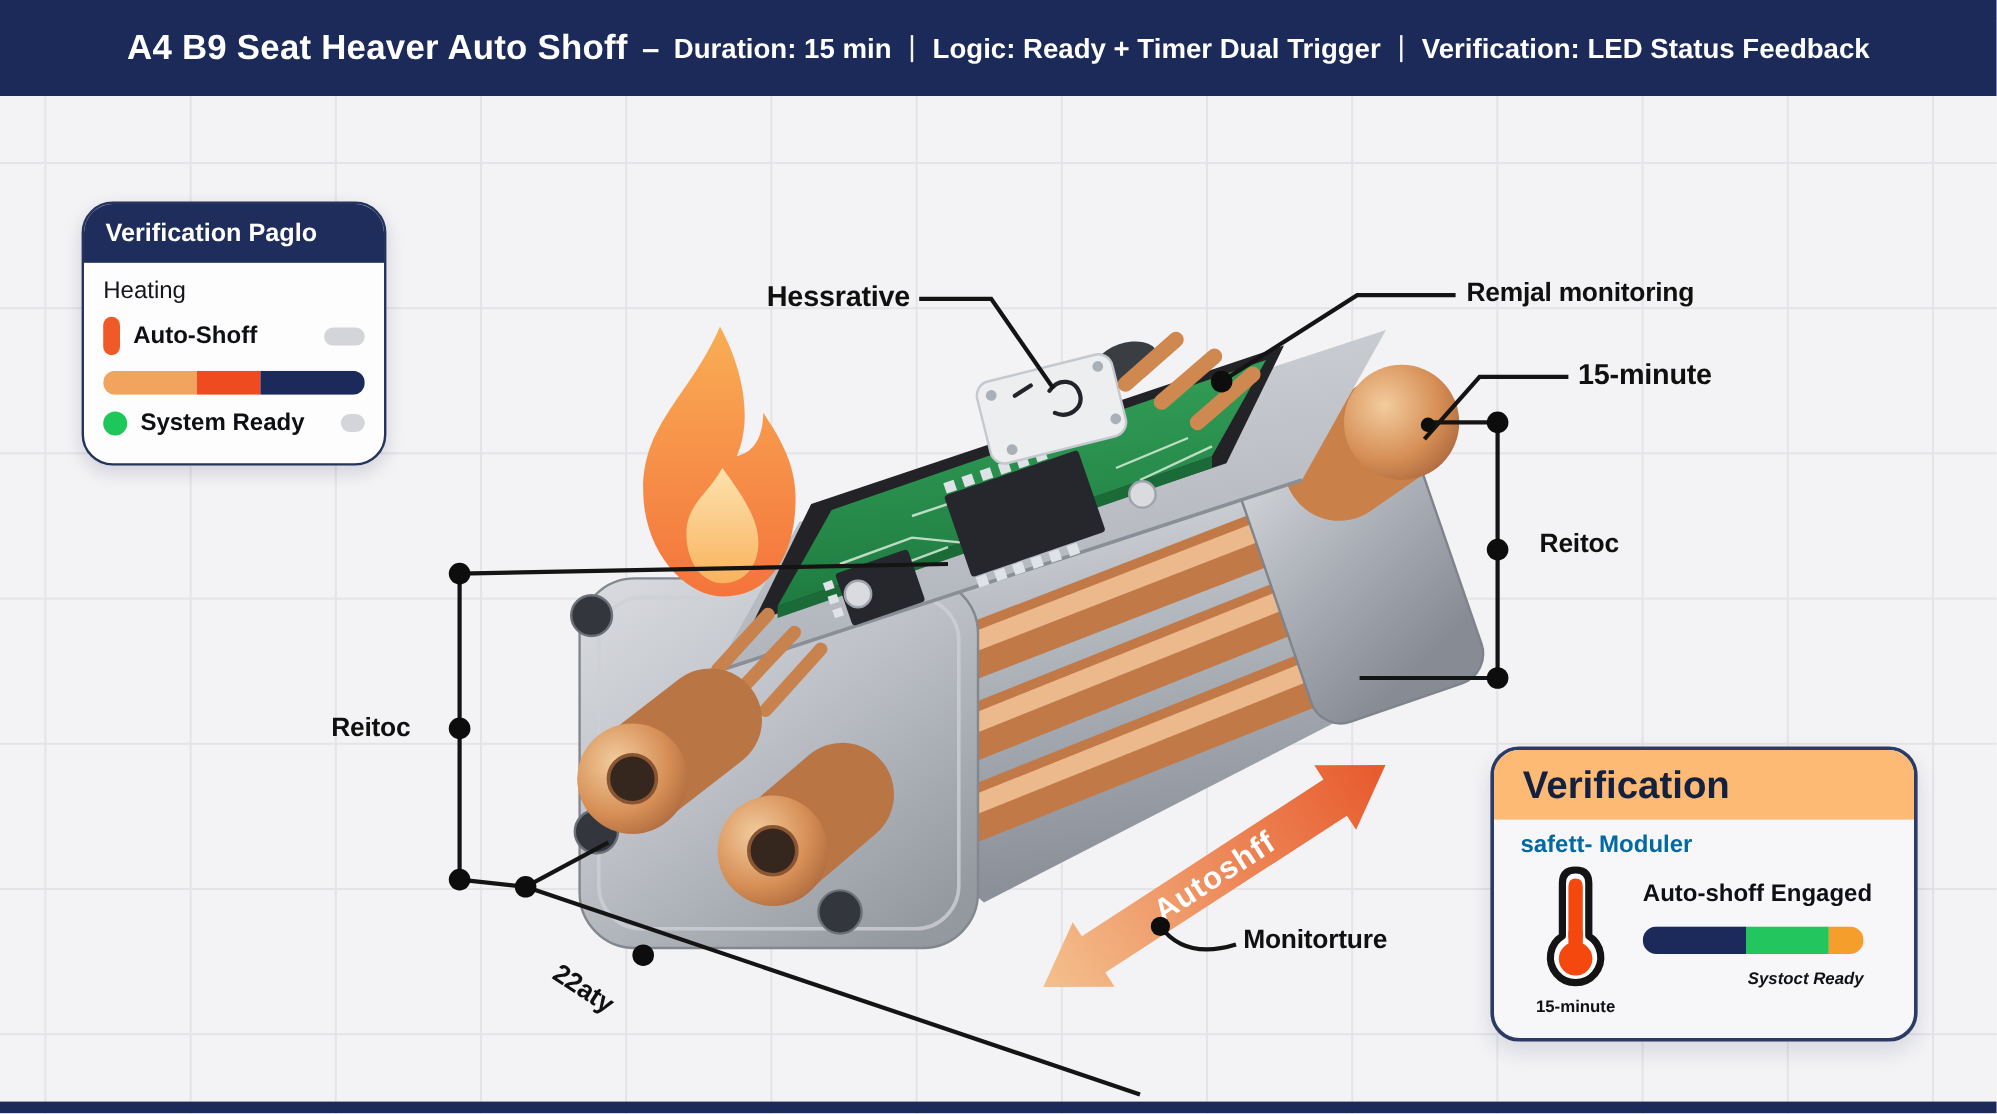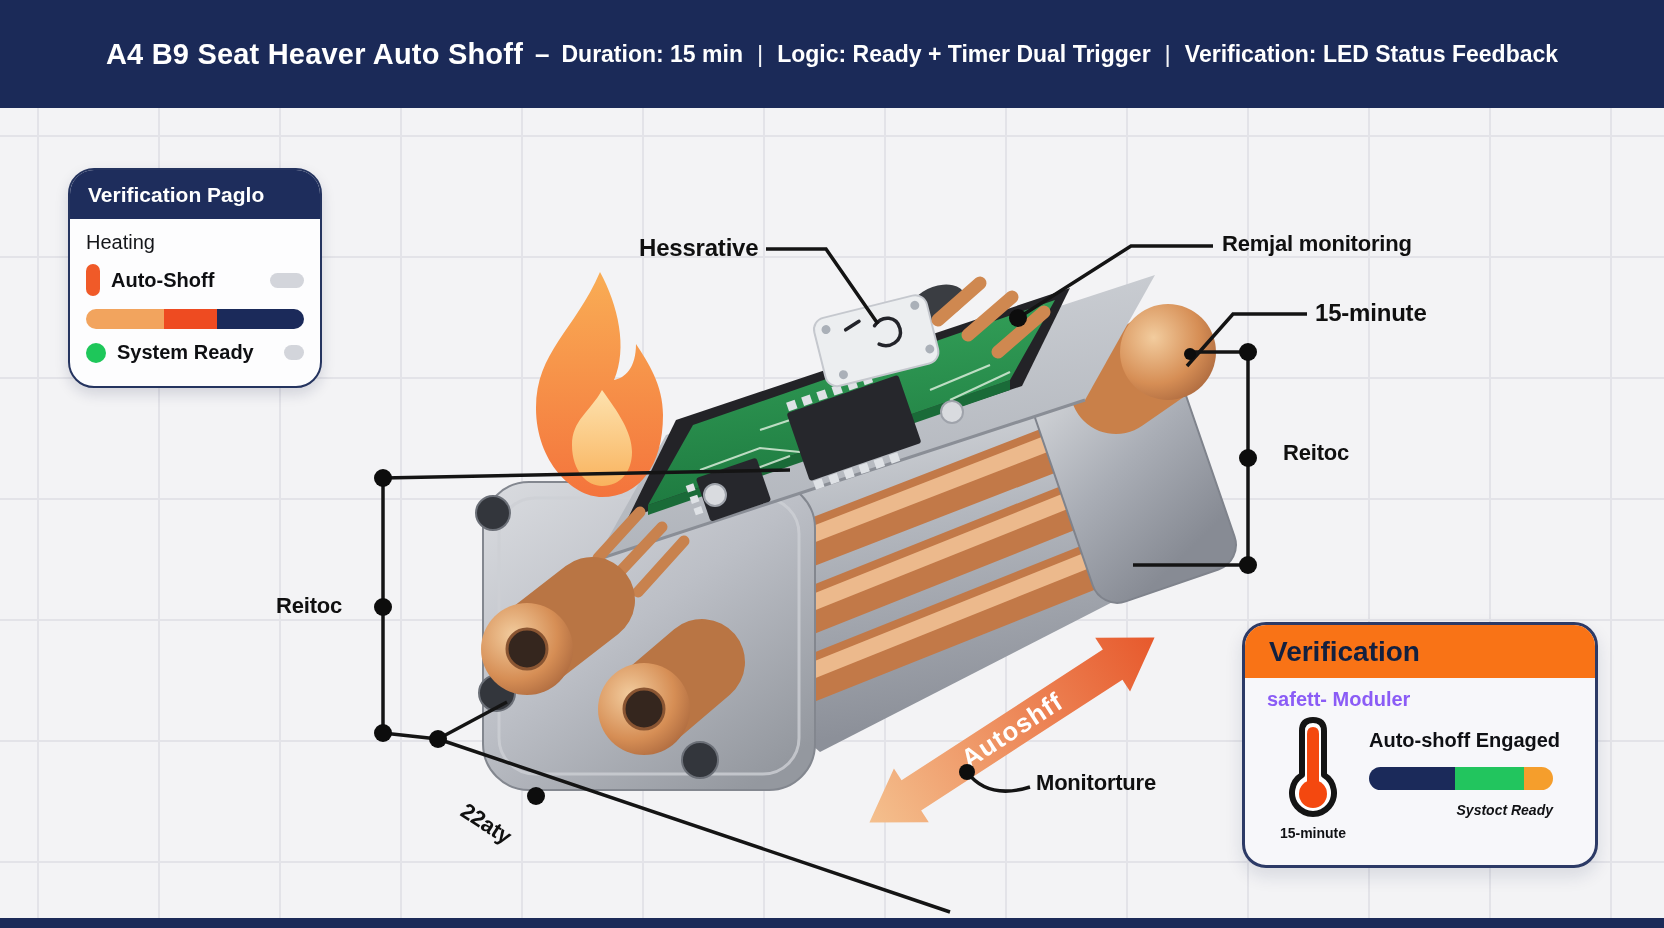--- a/index.html
+++ b/index.html
@@ -8,21 +8,21 @@
     font-family:"Liberation Sans",sans-serif;
     background-color:#f3f3f5;
     background-image:
       linear-gradient(#e3e3e8 2px, transparent 2px),
       linear-gradient(90deg,#e3e3e8 2px, transparent 2px);
     background-size:121px 121px;
     background-position:37px 14px;
   }
   
   .topbar{
-    position:absolute;left:0;top:0;width:1664px;height:108px;
+    position:absolute;left:0;top:0;width:1664px;height:80px;
     background:#1b2a58;display:flex;align-items:center;justify-content:center;
     gap:12px;color:#fff;white-space:nowrap;
   }
   .topbar .t-title{font-size:29px;font-weight:800;letter-spacing:.2px;}
   .topbar .t-dash{font-size:26px;font-weight:700;}
   .topbar .t-seg{font-size:23px;font-weight:700;}
   .topbar .t-div{font-size:24px;font-weight:400;opacity:.95;padding:0 2px;}
   
   .botbar{position:absolute;left:0;top:918px;width:1664px;height:10px;background:#1b2a58;}
   
@@ -50,25 +50,25 @@
   .toggle.w1{width:34px;} .toggle.w2{width:20px;}
   .hbar{display:flex;height:20px;border-radius:10px;overflow:hidden;margin:13px 0 12px;}
   .hbar .seg{height:100%;}
   
   .verify-panel{
     position:absolute;left:1242px;top:622px;width:356px;height:246px;
     background:#f7f7fa;border:3px solid #2c3a66;border-radius:24px;
     overflow:hidden;box-shadow:0 8px 18px rgba(20,30,70,.12);box-sizing:border-box;
   }
   .verify-panel .hd{
-    background:#f97316;color:#13203f;font-size:28px;font-weight:800;
+    background:#fdba74;color:#13203f;font-size:32px;font-weight:800;
     padding:11px 24px 10px;
   }
   .verify-panel .bd{padding:10px 22px 0;}
-  .verify-panel .sub{font-size:20px;font-weight:600;color:#8b5cf6;}
+  .verify-panel .sub{font-size:20px;font-weight:600;color:#0369a1;}
   .v-row{display:flex;margin-top:2px;}
   .v-left{width:92px;display:flex;flex-direction:column;align-items:center;}
   .v-left .cap{font-size:14px;font-weight:700;color:#101114;margin-top:2px;}
   .v-right{flex:1;padding-left:10px;}
   .v-right .engaged{font-size:20px;font-weight:700;color:#0f1014;margin-top:16px;}
   .vbar{display:flex;height:23px;border-radius:12px;overflow:hidden;margin-top:15px;width:184px;}
   .vbar .seg{height:100%;}
   .v-right .ready{font-size:14px;font-weight:700;color:#101114;text-align:right;margin-top:12px;width:184px;font-style:italic;}
   svg{display:block;}
   .abs{position:absolute;left:0;top:0;}

